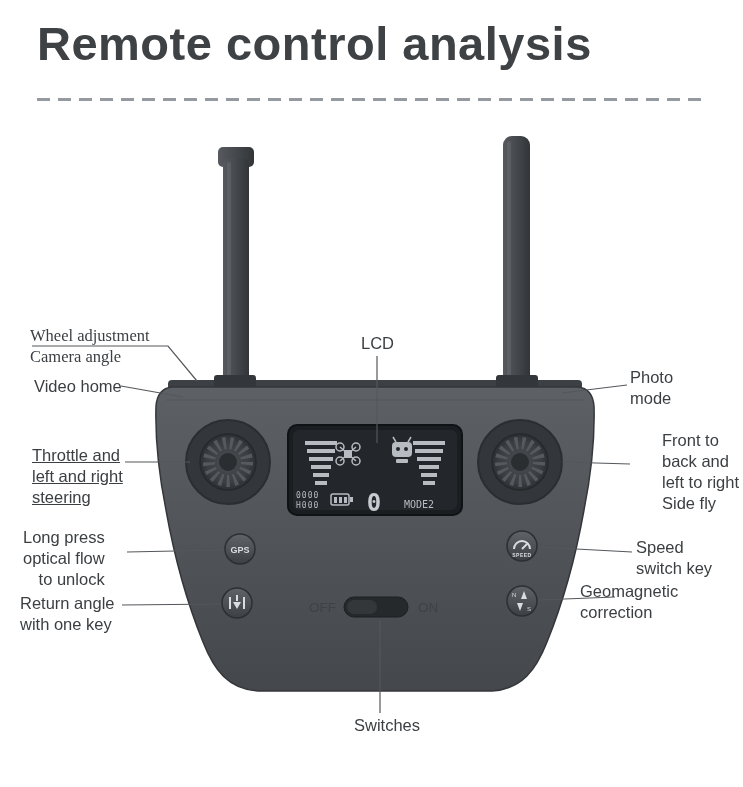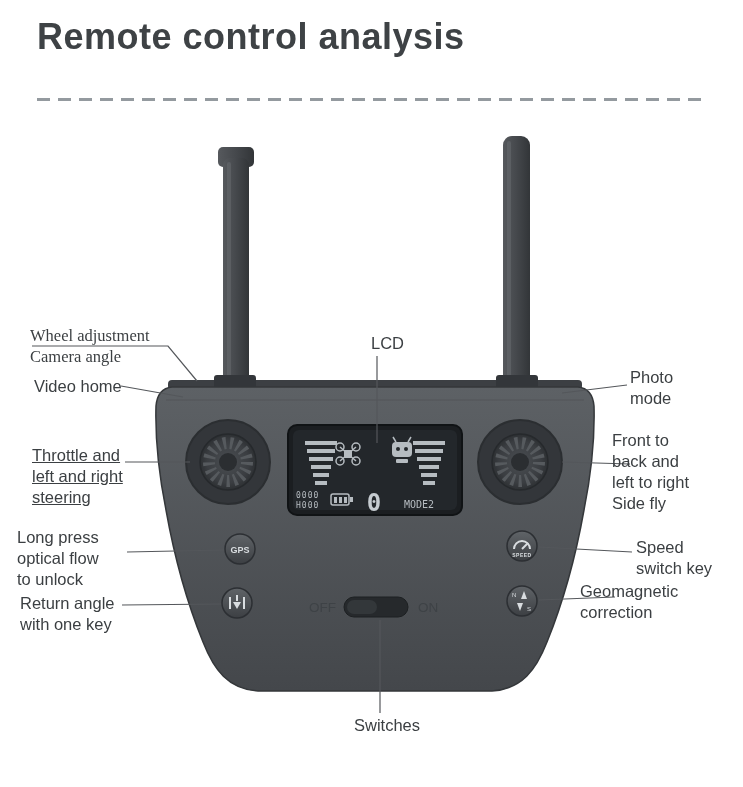--- a/index.html
+++ b/index.html
@@ -2,21 +2,21 @@
 <html><head>
 <meta charset="utf-8">
 <style>
   html,body{margin:0;padding:0;}
   body{
     width:743px;height:787px;position:relative;background:#ffffff;
     font-family:"Liberation Sans", sans-serif;overflow:hidden;
   }
   .title{
     position:absolute;left:37px;top:16px;
-    font-size:36px;font-weight:bold;color:#3e4245;letter-spacing:0.5px;
+    font-size:47px;font-weight:bold;color:#3e4245;letter-spacing:0.5px;
   }
   .dashes{
     position:absolute;left:37px;top:98px;width:669px;height:3px;
     background:repeating-linear-gradient(90deg,#949a9f 0 13px,transparent 13px 21px);
   }
   .callout{
     position:absolute;font-size:16.5px;line-height:1.28;color:#3b3f42;
     white-space:pre-line;
   }
   svg.scene{position:absolute;left:0;top:0;font-family:"Liberation Sans", sans-serif;}
@@ -181,29 +181,29 @@
     <polyline points="380,713 380,620"></polyline>
   </g>
 </svg>
 
 <div class="callout" style="left:30px;top:325px;font-family:Liberation Serif, serif;">Wheel adjustment
 Camera angle</div>
 <div class="callout" style="left:34px;top:376px;">Video home</div>
 <div class="callout" style="left:32px;top:445px;text-decoration:underline;">Throttle and
 left and right
 steering</div>
-<div class="callout" style="left:17px;top:527px;">Long press
+<div class="callout" style="left:23px;top:527px;text-align:right;">Long press
 optical flow
 to unlock</div>
 <div class="callout" style="left:20px;top:593px;">Return angle
 with one key</div>
-<div class="callout" style="left:371px;top:333px;">LCD</div>
+<div class="callout" style="left:361px;top:333px;">LCD</div>
 <div class="callout" style="left:630px;top:367px;">Photo
 mode</div>
-<div class="callout" style="left:612px;top:430px;">Front to
+<div class="callout" style="left:662px;top:430px;">Front to
 back and
 left to right
 Side fly</div>
 <div class="callout" style="left:636px;top:537px;">Speed
 switch key</div>
 <div class="callout" style="left:580px;top:581px;">Geomagnetic
 correction</div>
 <div class="callout" style="left:354px;top:715px;">Switches</div>
 
 </body></html>

